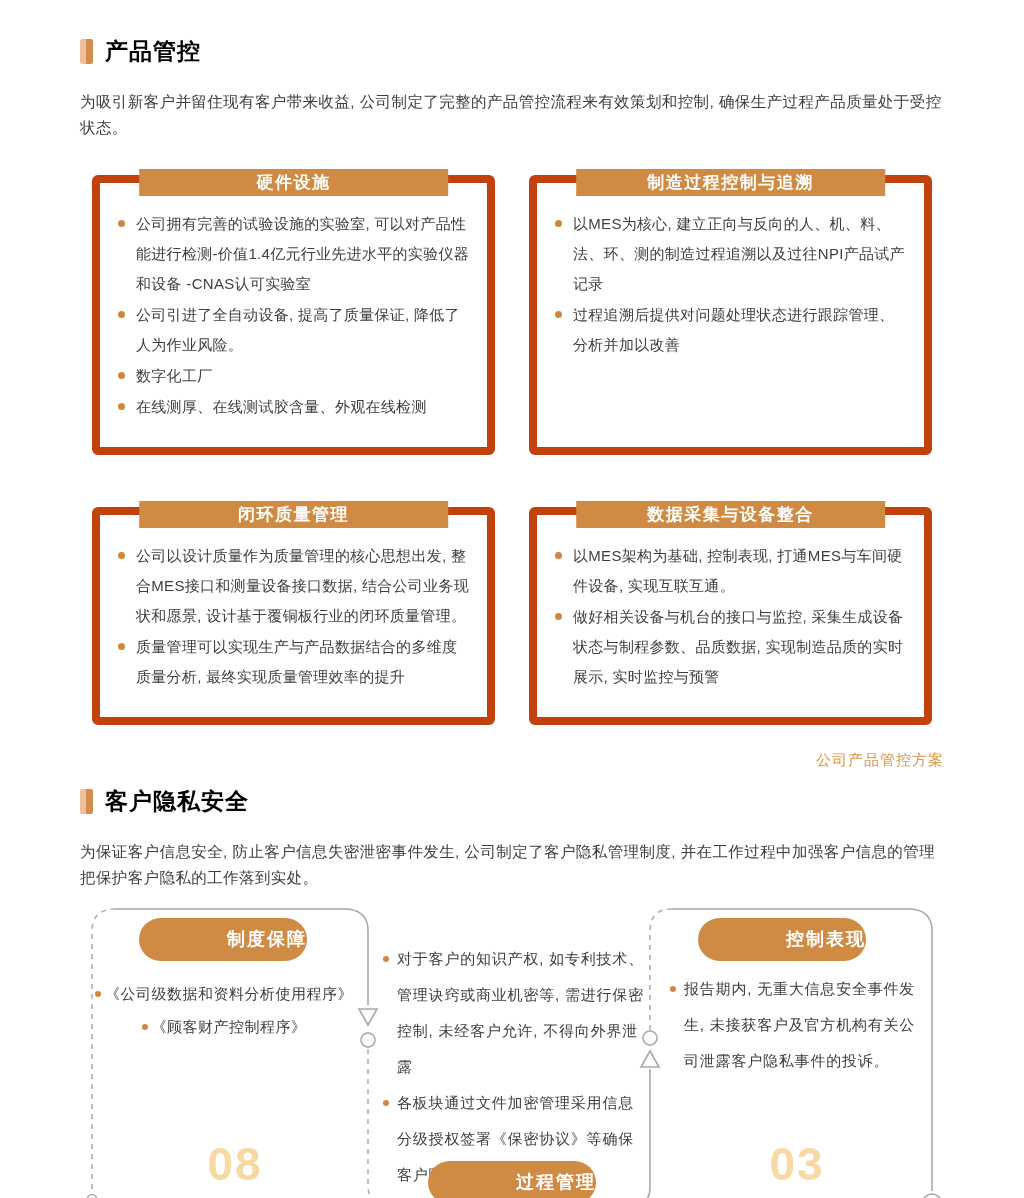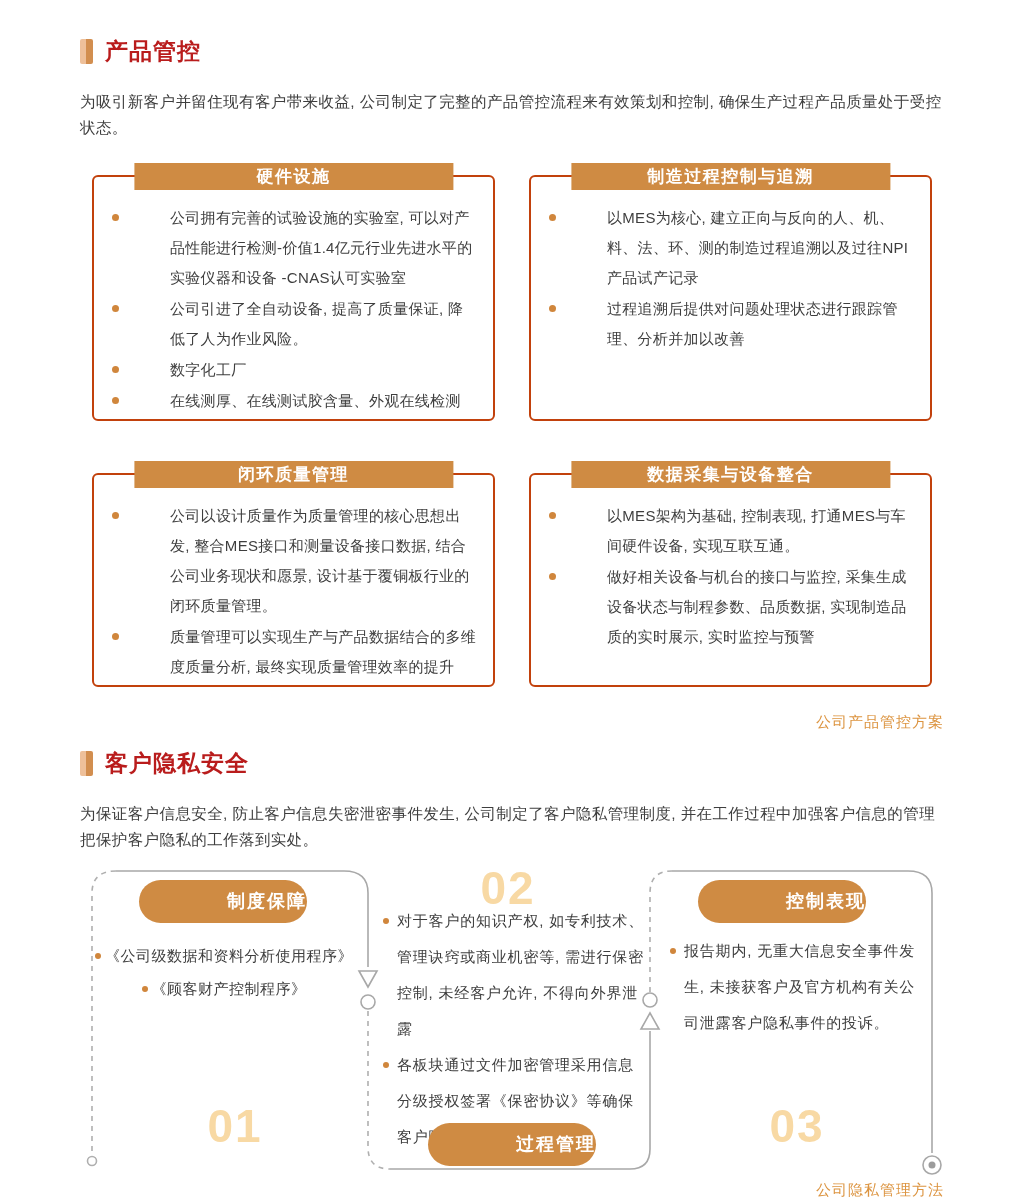--- a/index.html
+++ b/index.html
@@ -10,44 +10,44 @@
     color:#3e3e3e;
   }
   .page { padding:36px 80px 0 80px; }
 
   
   .sec-title { display:flex; align-items:center; margin-bottom:22px; }
   .sec-title .marker {
     width:13px; height:25px; margin-right:12px; border-radius:2px;
     background:linear-gradient(90deg,#eec09a 0 50%,#d28e4f 50% 100%);
   }
-  .sec-title .txt { font-size:23px; font-weight:bold; color:#b91c1c; letter-spacing:1px; }
+  .sec-title .txt { font-size:23px; font-weight:bold; color:#000000; letter-spacing:1px; }
 
   .intro {
     font-size:15.5px; line-height:26px; letter-spacing:0.4px; color:#3e3e3e;
     margin-bottom:34px;
   }
 
   
   .grid {
     display:grid; grid-template-columns:1fr 1fr; column-gap:34px; row-gap:52px;
     margin:14px 12px 0 12px;
   }
   .box {
-    position:relative; border:2px solid #c2410c; border-radius:6px;
-    padding:26px 16px 2px 16px; min-height:176px; background:#fff;
+    position:relative; border:8px solid #c2410c; border-radius:6px;
+    padding:26px 16px 24px 16px; min-height:176px; background:#fff;
   }
   .box-head {
     position:absolute; top:-14px; left:50%; transform:translateX(-50%);
     width:80%; height:27px; line-height:27px; text-align:center;
     background:#cf8b43; color:#ffffff; font-size:17px; font-weight:bold;
     letter-spacing:1.5px;
   }
   .box ul { list-style:none; }
-  .box li { display:flex; margin-bottom:1px;gap:40px; }
+  .box li { display:flex; margin-bottom:1px; }
   .dot {
     flex:0 0 7px; width:7px; height:7px; border-radius:50%;
     background:#d0863c; margin:11px 11px 0 2px;
   }
   .box li .btxt { font-size:15px; line-height:30px; letter-spacing:0.3px; }
 
   .caption {
     text-align:right; font-size:15px; color:#dc9440; letter-spacing:1px;
     margin-top:26px; margin-bottom:16px;
   }
@@ -187,23 +187,22 @@
       <path d="M 672 12 L 908 12 Q 932 12 932 34 L 932 294" fill="none" stroke="#a8a8a8" stroke-width="1.6"></path>
       <circle cx="932" cy="306" r="9" fill="#ffffff" stroke="#a8a8a8" stroke-width="1.6"></circle>
       <circle cx="932" cy="306" r="3.5" fill="#9c9c9c"></circle>
     </svg>
 
     <div class="pill" style="left:139px; top:21px;">制度保障</div>
     <div class="center-lines" style="left:64px; top:80px; width:320px;">
       <div class="line"><span class="idot"></span><span>《公司级数据和资料分析使用程序》</span></div>
       <div class="line"><span class="idot"></span><span>《顾客财产控制程序》</span></div>
     </div>
-    <div class="bignum" style="left:175px; top:240px;">01</div>
-
-    <div class="bignum" style="left:448px; top:2px;">02</div>
+    <div class="bignum" style="left:175px; top:240px;">08</div>
+
     <ul class="flow-list" style="left:381px; top:44px; width:264px;">
       <li>
           <span class="dot"></span>
           <span class="btxt">对于客户的知识产权, 如专利技术、管理诀窍或商业机密等, 需进行保密控制, 未经客户允许, 不得向外界泄露</span>
         </li>
       <li>
           <span class="dot"></span>
           <span class="btxt">各板块通过文件加密管理采用信息分级授权签署《保密协议》等确保客户隐私得到严密保护</span>
         </li>
     </ul>

